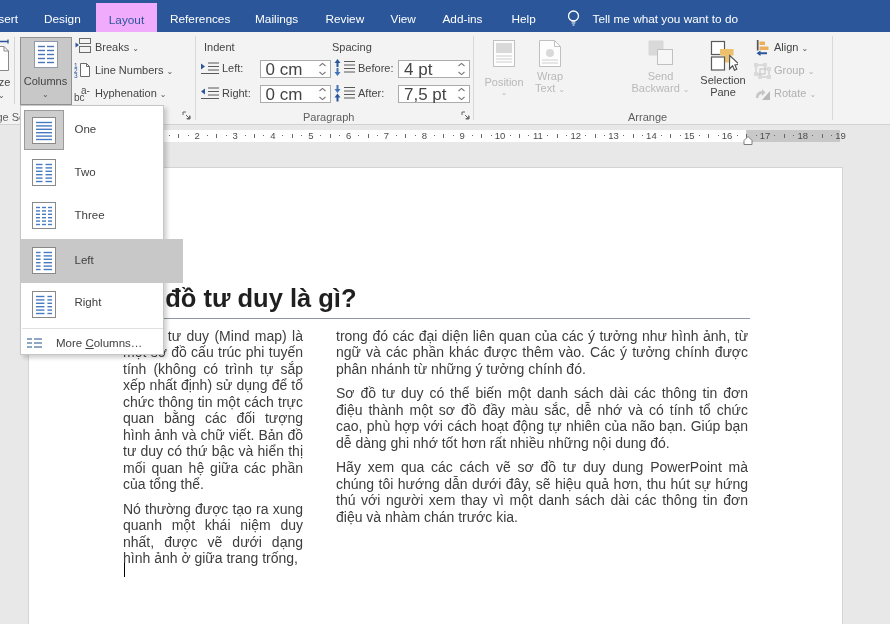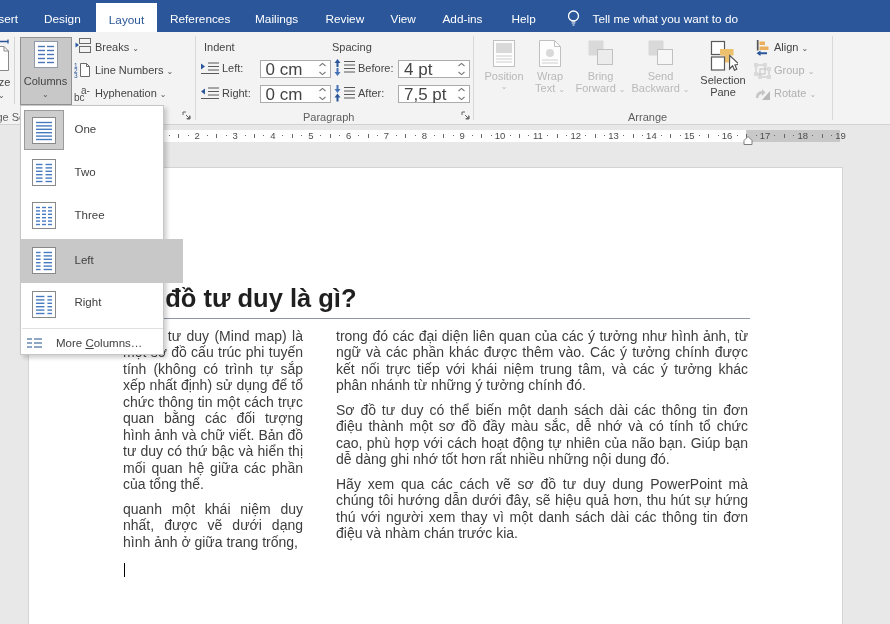--- a/index.html
+++ b/index.html
@@ -1,21 +1,21 @@
 <!DOCTYPE html>
 <html><head><meta charset="utf-8">
 <style>
 * { margin:0; padding:0; box-sizing:border-box; }
 html,body { width:890px; height:624px; overflow:hidden;
   font-family:"Liberation Sans", sans-serif; background:#e8e8e8; }
 .abs { position:absolute; }
 
 #titlebar { position:absolute; left:0; top:0; width:890px; height:32px; background:#2b579a; }
 .tab { position:absolute; top:0; height:32px; line-height:38px; color:#fff; font-size:11.8px; }
-#tabsel { position:absolute; left:96px; top:2.5px; width:61px; height:29.5px; background:#ffffff; }
+#tabsel { position:absolute; left:96px; top:2.5px; width:61px; height:29.5px; background:#f0abfc; }
 #tabsel span { position:absolute; left:0; right:0; top:0; line-height:34px; text-align:center; color:#2b579a; font-size:11.8px; }
 
 #ribbon { position:absolute; left:0; top:32px; width:890px; height:93px; background:#f3f3f3; border-bottom:1px solid #d2d2d2; }
 .gsep { position:absolute; top:4px; height:84px; width:1px; background:#d8d8d8; }
 .glabel { position:absolute; font-size:11px; color:#5e5e5e; top:79px; }
 .btxt { font-size:11px; color:#444; white-space:nowrap; }
 .chev { color:#555; font-size:8px; }
 .dis { color:#b0b0b0; }
 .bigbtn.dis { color:#b9b9b9; }
 .bigbtn.dis .chev { color:#b9b9b9; }
@@ -199,40 +199,33 @@
  <div class="gsep" style="left:473px"></div>
 
  <div class="bigbtn dis" style="left:478px;width:52px">
    <svg style="margin-top:3px" width="22" height="27" viewBox="0 0 22 27">
      <rect x="0.5" y="0.5" width="21" height="26" fill="#fdfdfd" stroke="#c0c0c0"></rect>
      <rect x="3" y="3" width="16" height="10" fill="#d9d9d9"></rect>
      <g stroke="#cfcfcf">
           <path d="M3 16 h16 M3 19 h16 M3 22 h16"></path>
         </g>
    </svg>
-   <div style="margin-top:1px">Position</div>
+   <div style="margin-top:7px">Position</div>
    <div class="chev dis" style="margin-top:0px">⌄</div>
  </div>
  <div class="bigbtn dis" style="left:527px;width:46px">
    <svg style="margin-top:3px" width="22" height="27" viewBox="0 0 22 27">
      <path d="M0.5 0.5 h15 l6 6 v20 h-21 z" fill="#fdfdfd" stroke="#c0c0c0"></path>
      <path d="M15.5 0.5 v6 h6" fill="none" stroke="#c0c0c0"></path>
      <circle cx="11" cy="13" r="4" fill="#d9d9d9"></circle>
      <g stroke="#cfcfcf">
           <path d="M3 20 h16 M3 23 h16"></path>
         </g>
    </svg>
    <div style="margin-top:1px">Wrap<br>Text <span class="chev dis">⌄</span></div>
- </div>
- <div class="bigbtn dis" style="left:573px;width:55px">
-   <svg style="margin-top:3px" width="26" height="26" viewBox="0 0 26 26">
-     <rect x="0.5" y="0.5" width="15" height="15" fill="#d9d9d9"></rect>
-     <rect x="9.5" y="9.5" width="15" height="15" fill="#ececec" stroke="#c0c0c0"></rect>
-   </svg>
-   <div style="margin-top:2px">Bring<br>Forward <span class="chev dis">⌄</span></div>
  </div>
  <div class="bigbtn dis" style="left:628px;width:65px">
    <svg style="margin-top:3px" width="26" height="26" viewBox="0 0 26 26">
      <rect x="0.5" y="0.5" width="15" height="15" fill="#d9d9d9"></rect>
      <rect x="9.5" y="9.5" width="15" height="15" fill="#f6f6f6" stroke="#c0c0c0"></rect>
    </svg>
    <div style="margin-top:2px">Send<br>Backward <span class="chev dis">⌄</span></div>
  </div>
  <div class="bigbtn" style="left:696px;width:54px">
    <svg style="margin-top:3px" width="29" height="32" viewBox="0 0 29 32">
@@ -368,28 +361,28 @@
 <div class="jl">một sơ đồ cấu trúc phi tuyến</div>
 <div class="jl">tính (không có trình tự sắp</div>
 <div class="jl">xếp nhất định) sử dụng để tổ</div>
 <div class="jl">chức thông tin một cách trực</div>
 <div class="jl">quan bằng các đối tượng</div>
 <div class="jl">hình ảnh và chữ viết. Bản đồ</div>
 <div class="jl">tư duy có thứ bậc và hiển thị</div>
 <div class="jl">mối quan hệ giữa các phần</div>
 <div class="jl last">của tổng thể.</div>
 <div class="pgap"></div>
+<div class="jl">Nó thường được tạo ra xung</div>
 <div class="jl">quanh một khái niệm duy</div>
 <div class="jl">nhất, được vẽ dưới dạng</div>
 <div class="jl last">hình ảnh ở giữa trang trống,</div>
  </div>
  <div id="rcol">
 <div class="jl">trong đó các đại diện liên quan của các ý tưởng như hình ảnh, từ</div>
 <div class="jl">ngữ và các phần khác được thêm vào. Các ý tưởng chính được</div>
-<div class="jl">kết nối trực tiếp với khái niệm trung tâm, và các ý tưởng khác</div>
 <div class="jl last">phân nhánh từ những ý tưởng chính đó.</div>
 <div class="pgap"></div>
 <div class="jl">Sơ đồ tư duy có thể biến một danh sách dài các thông tin đơn</div>
 <div class="jl">điệu thành một sơ đồ đầy màu sắc, dễ nhớ và có tính tổ chức</div>
 <div class="jl">cao, phù hợp với cách hoạt động tự nhiên của não bạn. Giúp bạn</div>
 <div class="jl last">dễ dàng ghi nhớ tốt hơn rất nhiều những nội dung đó.</div>
 <div class="pgap"></div>
 <div class="jl">Hãy xem qua các cách vẽ sơ đồ tư duy dung PowerPoint mà</div>
 <div class="jl">chúng tôi hướng dẫn dưới đây, sẽ hiệu quả hơn, thu hút sự hứng</div>
 <div class="jl">thú với người xem thay vì một danh sách dài các thông tin đơn</div>

